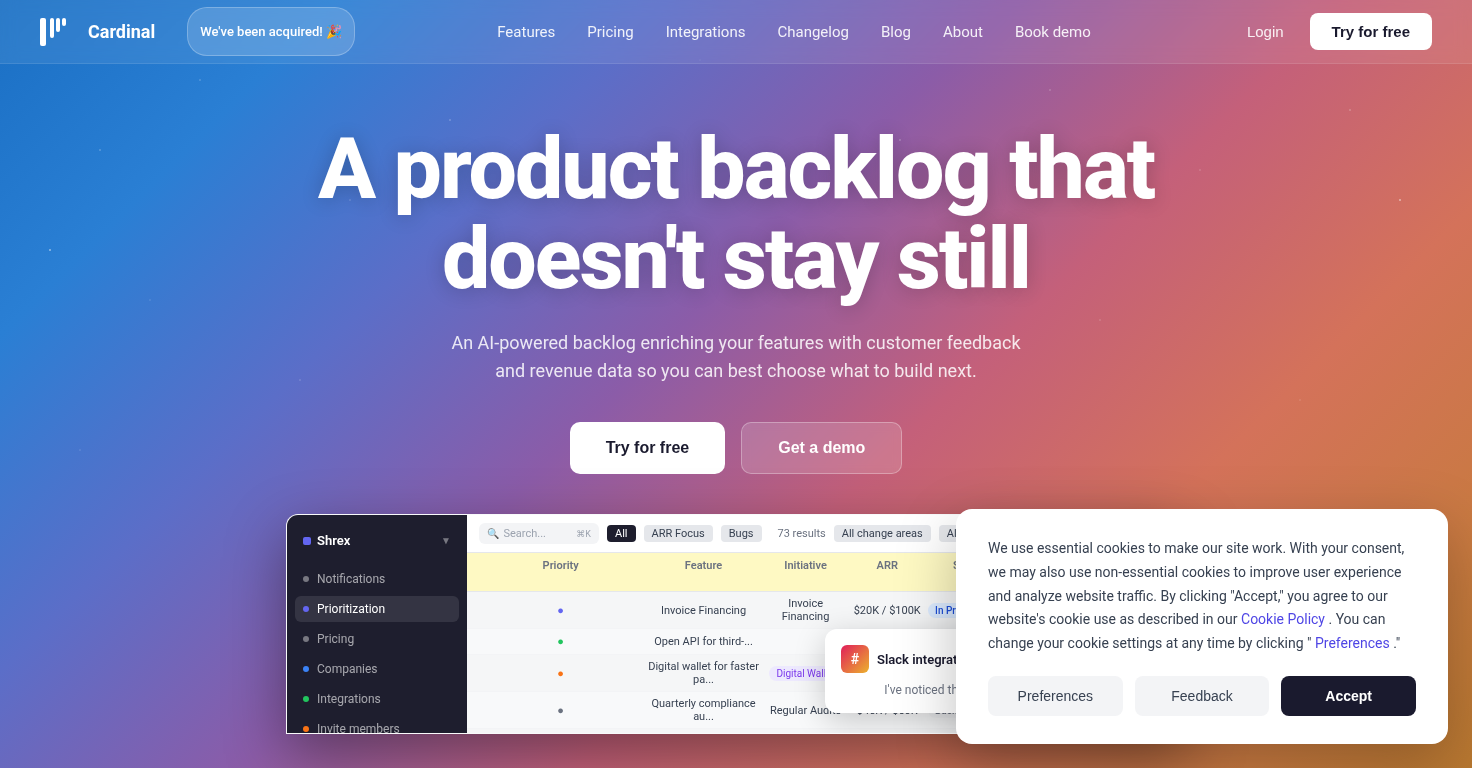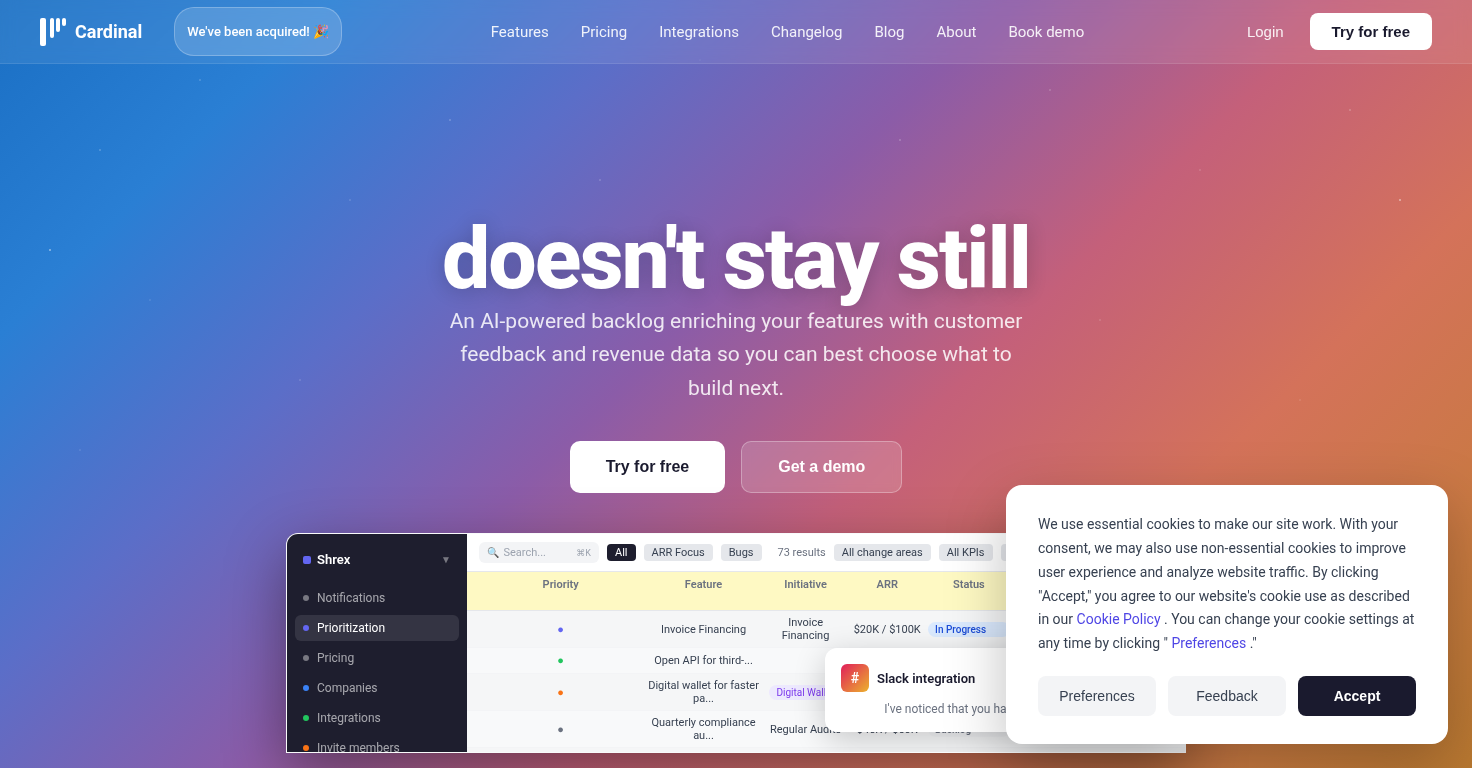--- a/index.html
+++ b/index.html
@@ -71,21 +71,21 @@
 
     .nav-left {
       display: flex;
       align-items: center;
       gap: 32px;
     }
 
     .logo {
       display: flex;
       align-items: center;
-      gap: 7px;
+      gap: 20px;
       color: white;
       font-weight: 700;
       font-size: 18px;
       text-decoration: none;
     }
 
     .logo-icon {
       width: 28px;
       height: 28px;
       display: flex;
@@ -170,23 +170,24 @@
       font-size: 86px;
       font-weight: 800;
       line-height: 1.05;
       letter-spacing: -2px;
       max-width: 1100px;
       text-shadow: 0 2px 20px rgba(0,0,0,0.2);
     }
 
     .hero-subtitle {
       color: rgba(255,255,255,0.85);
-      font-size: 21px;
+      font-size: 18px;
       line-height: 1.6;
       max-width: 600px;
+      margin-top: 24px;
     }
 
     .hero-buttons {
       display: flex;
       gap: 16px;
       margin-top: 36px;
     }
 
     .btn-hero-primary {
       background: white;
@@ -427,21 +428,21 @@
       justify-content: center;
       color: white;
       font-size: 14px;
     }
 
     
     .cookie-consent {
       position: fixed;
       bottom: 24px;
       right: 24px;
-      width: 442px;
+      width: 492px;
       background: white;
       border-radius: 16px;
       box-shadow: 0 20px 60px rgba(0,0,0,0.25);
       padding: 28px 32px;
       z-index: 100;
     }
 
     .cookie-text {
       font-size: 14px;
       line-height: 1.7;
@@ -544,21 +545,21 @@
   </div>
 
   <div class="nav-right">
     <button class="btn-login">Login</button>
     <button class="btn-try-free">Try for free</button>
   </div>
 </nav>
 
 <section class="hero">
   <h1 class="hero-title">
-    <br>
+    <span>A product backlog that</span><br>
     <span>doesn't stay still</span>
   </h1>
   <p class="hero-subtitle">An AI-powered backlog enriching your features with customer feedback and revenue data so you can best choose what to build next.</p>
 
   <div class="hero-buttons">
     <button class="btn-hero-primary">Try for free</button>
     <button class="btn-hero-secondary">Get a demo</button>
   </div>
 
   <div class="dashboard-preview">

